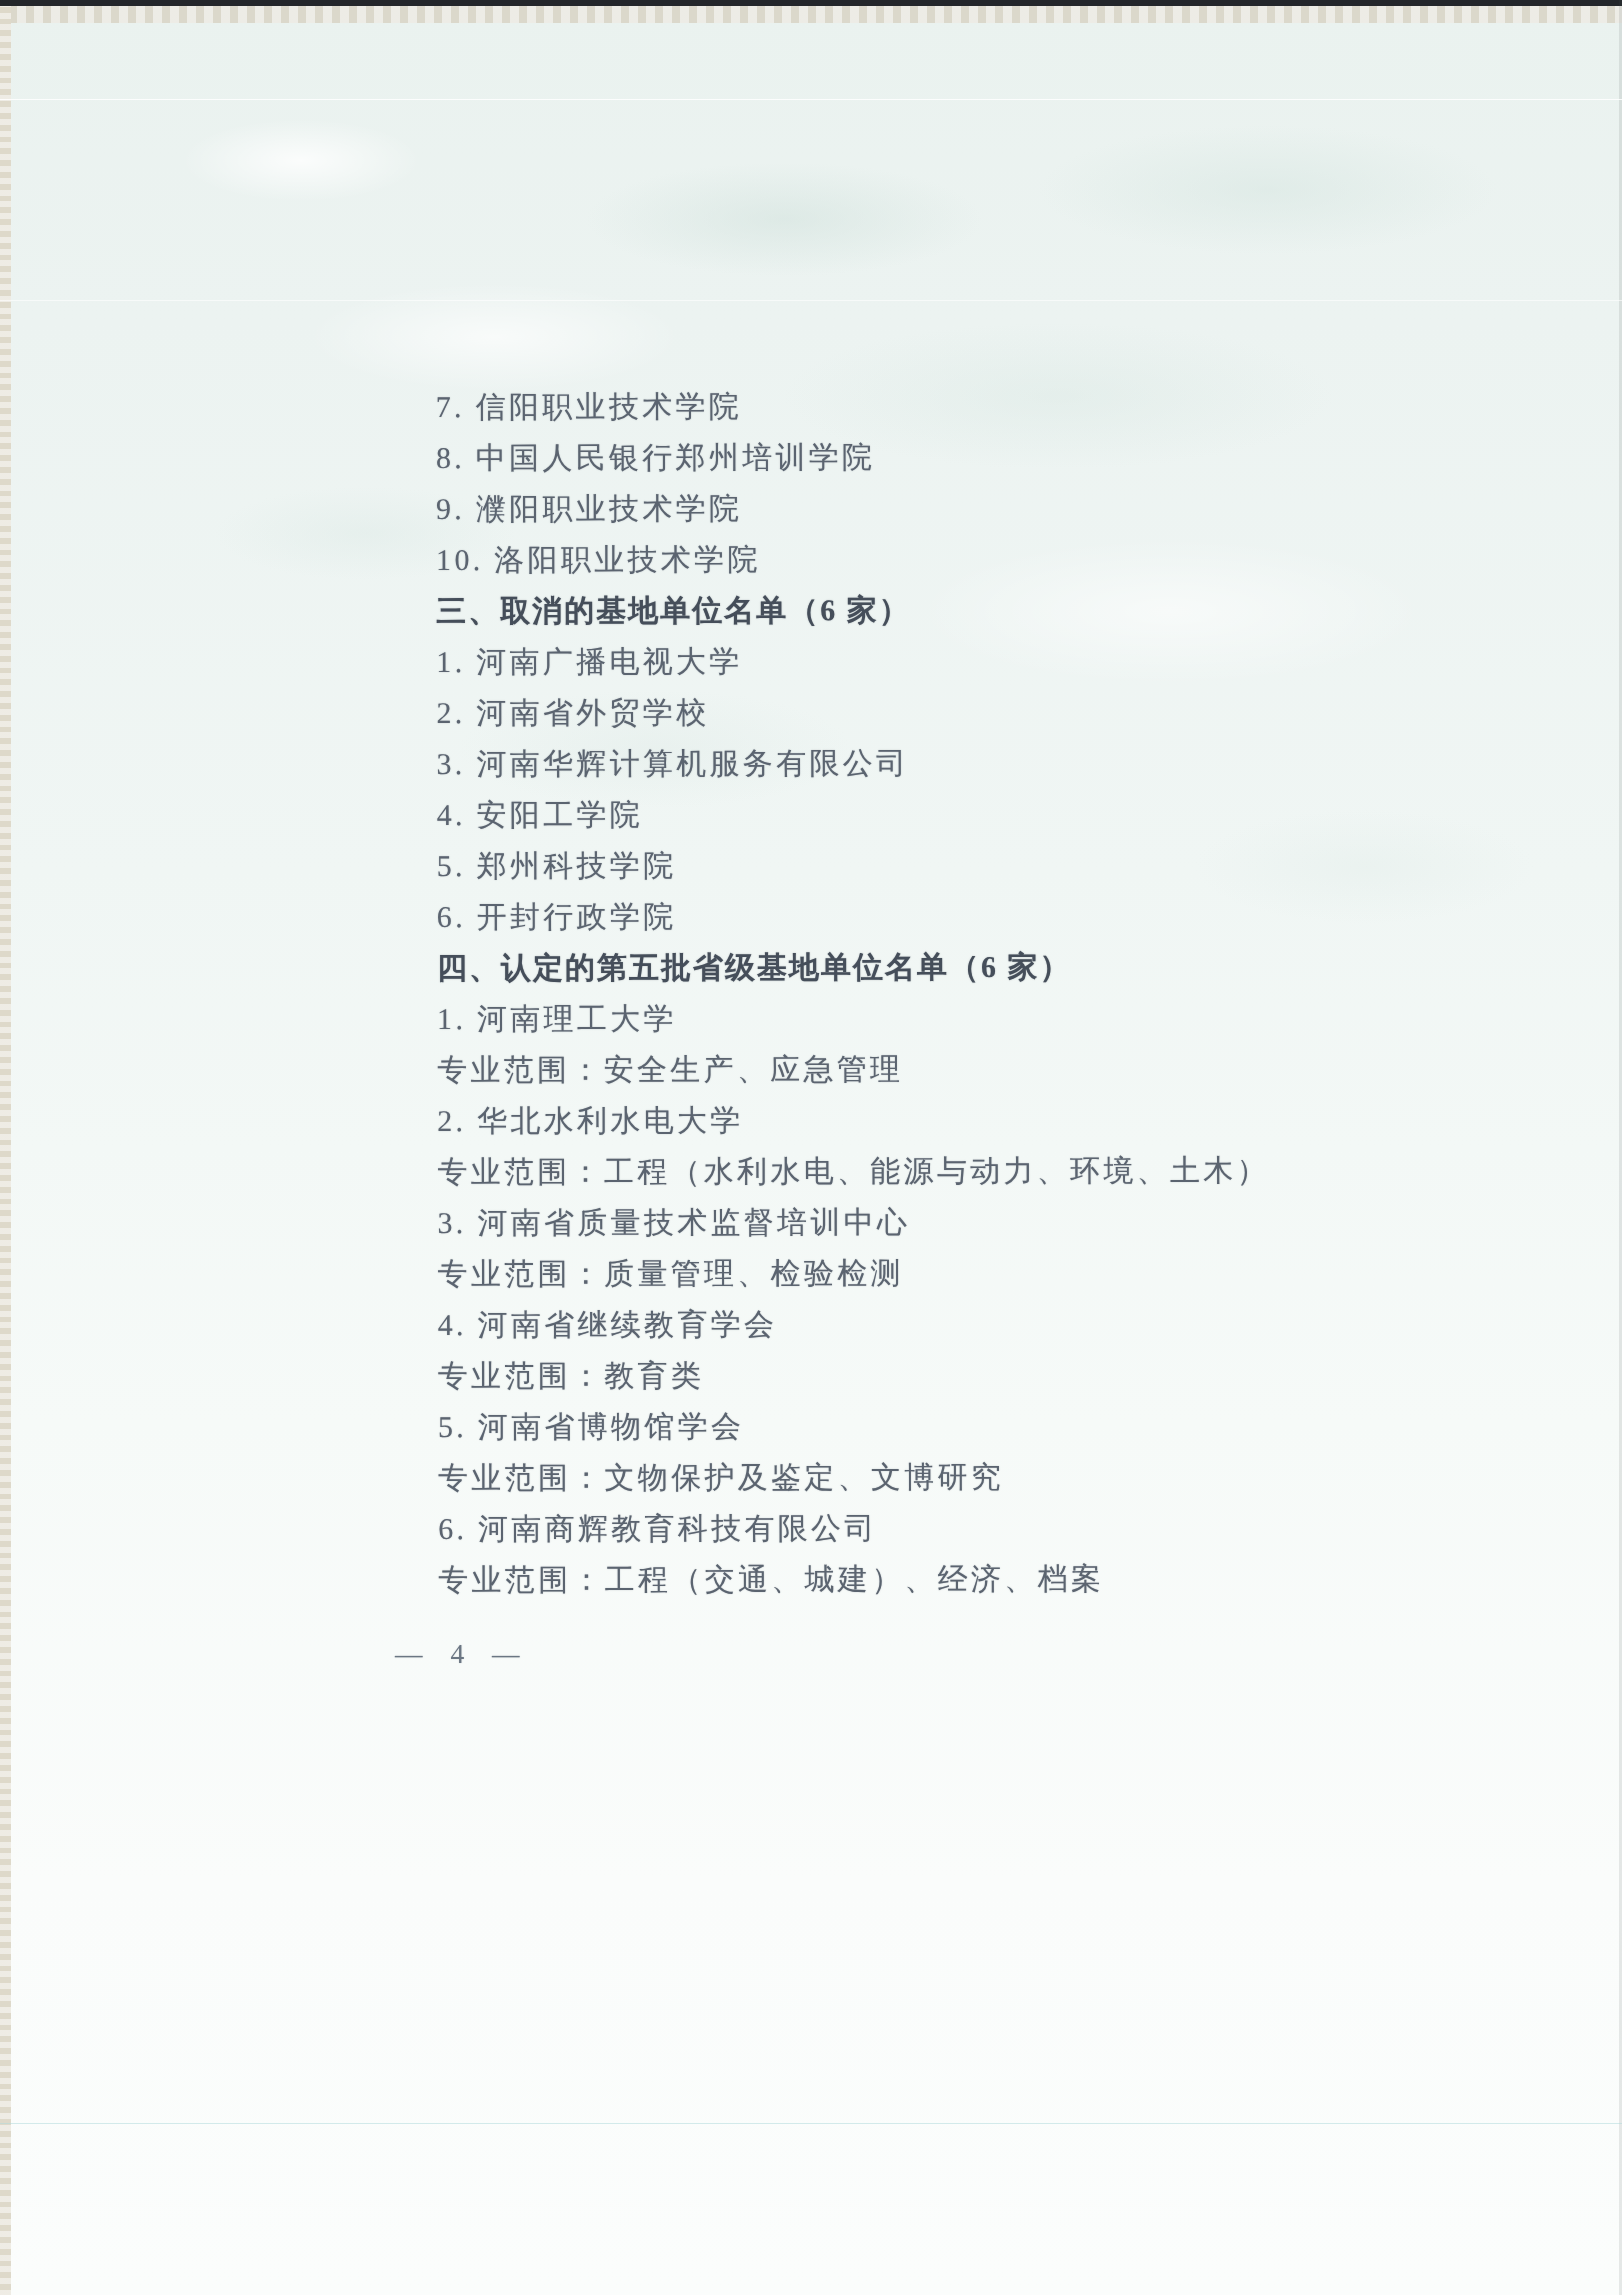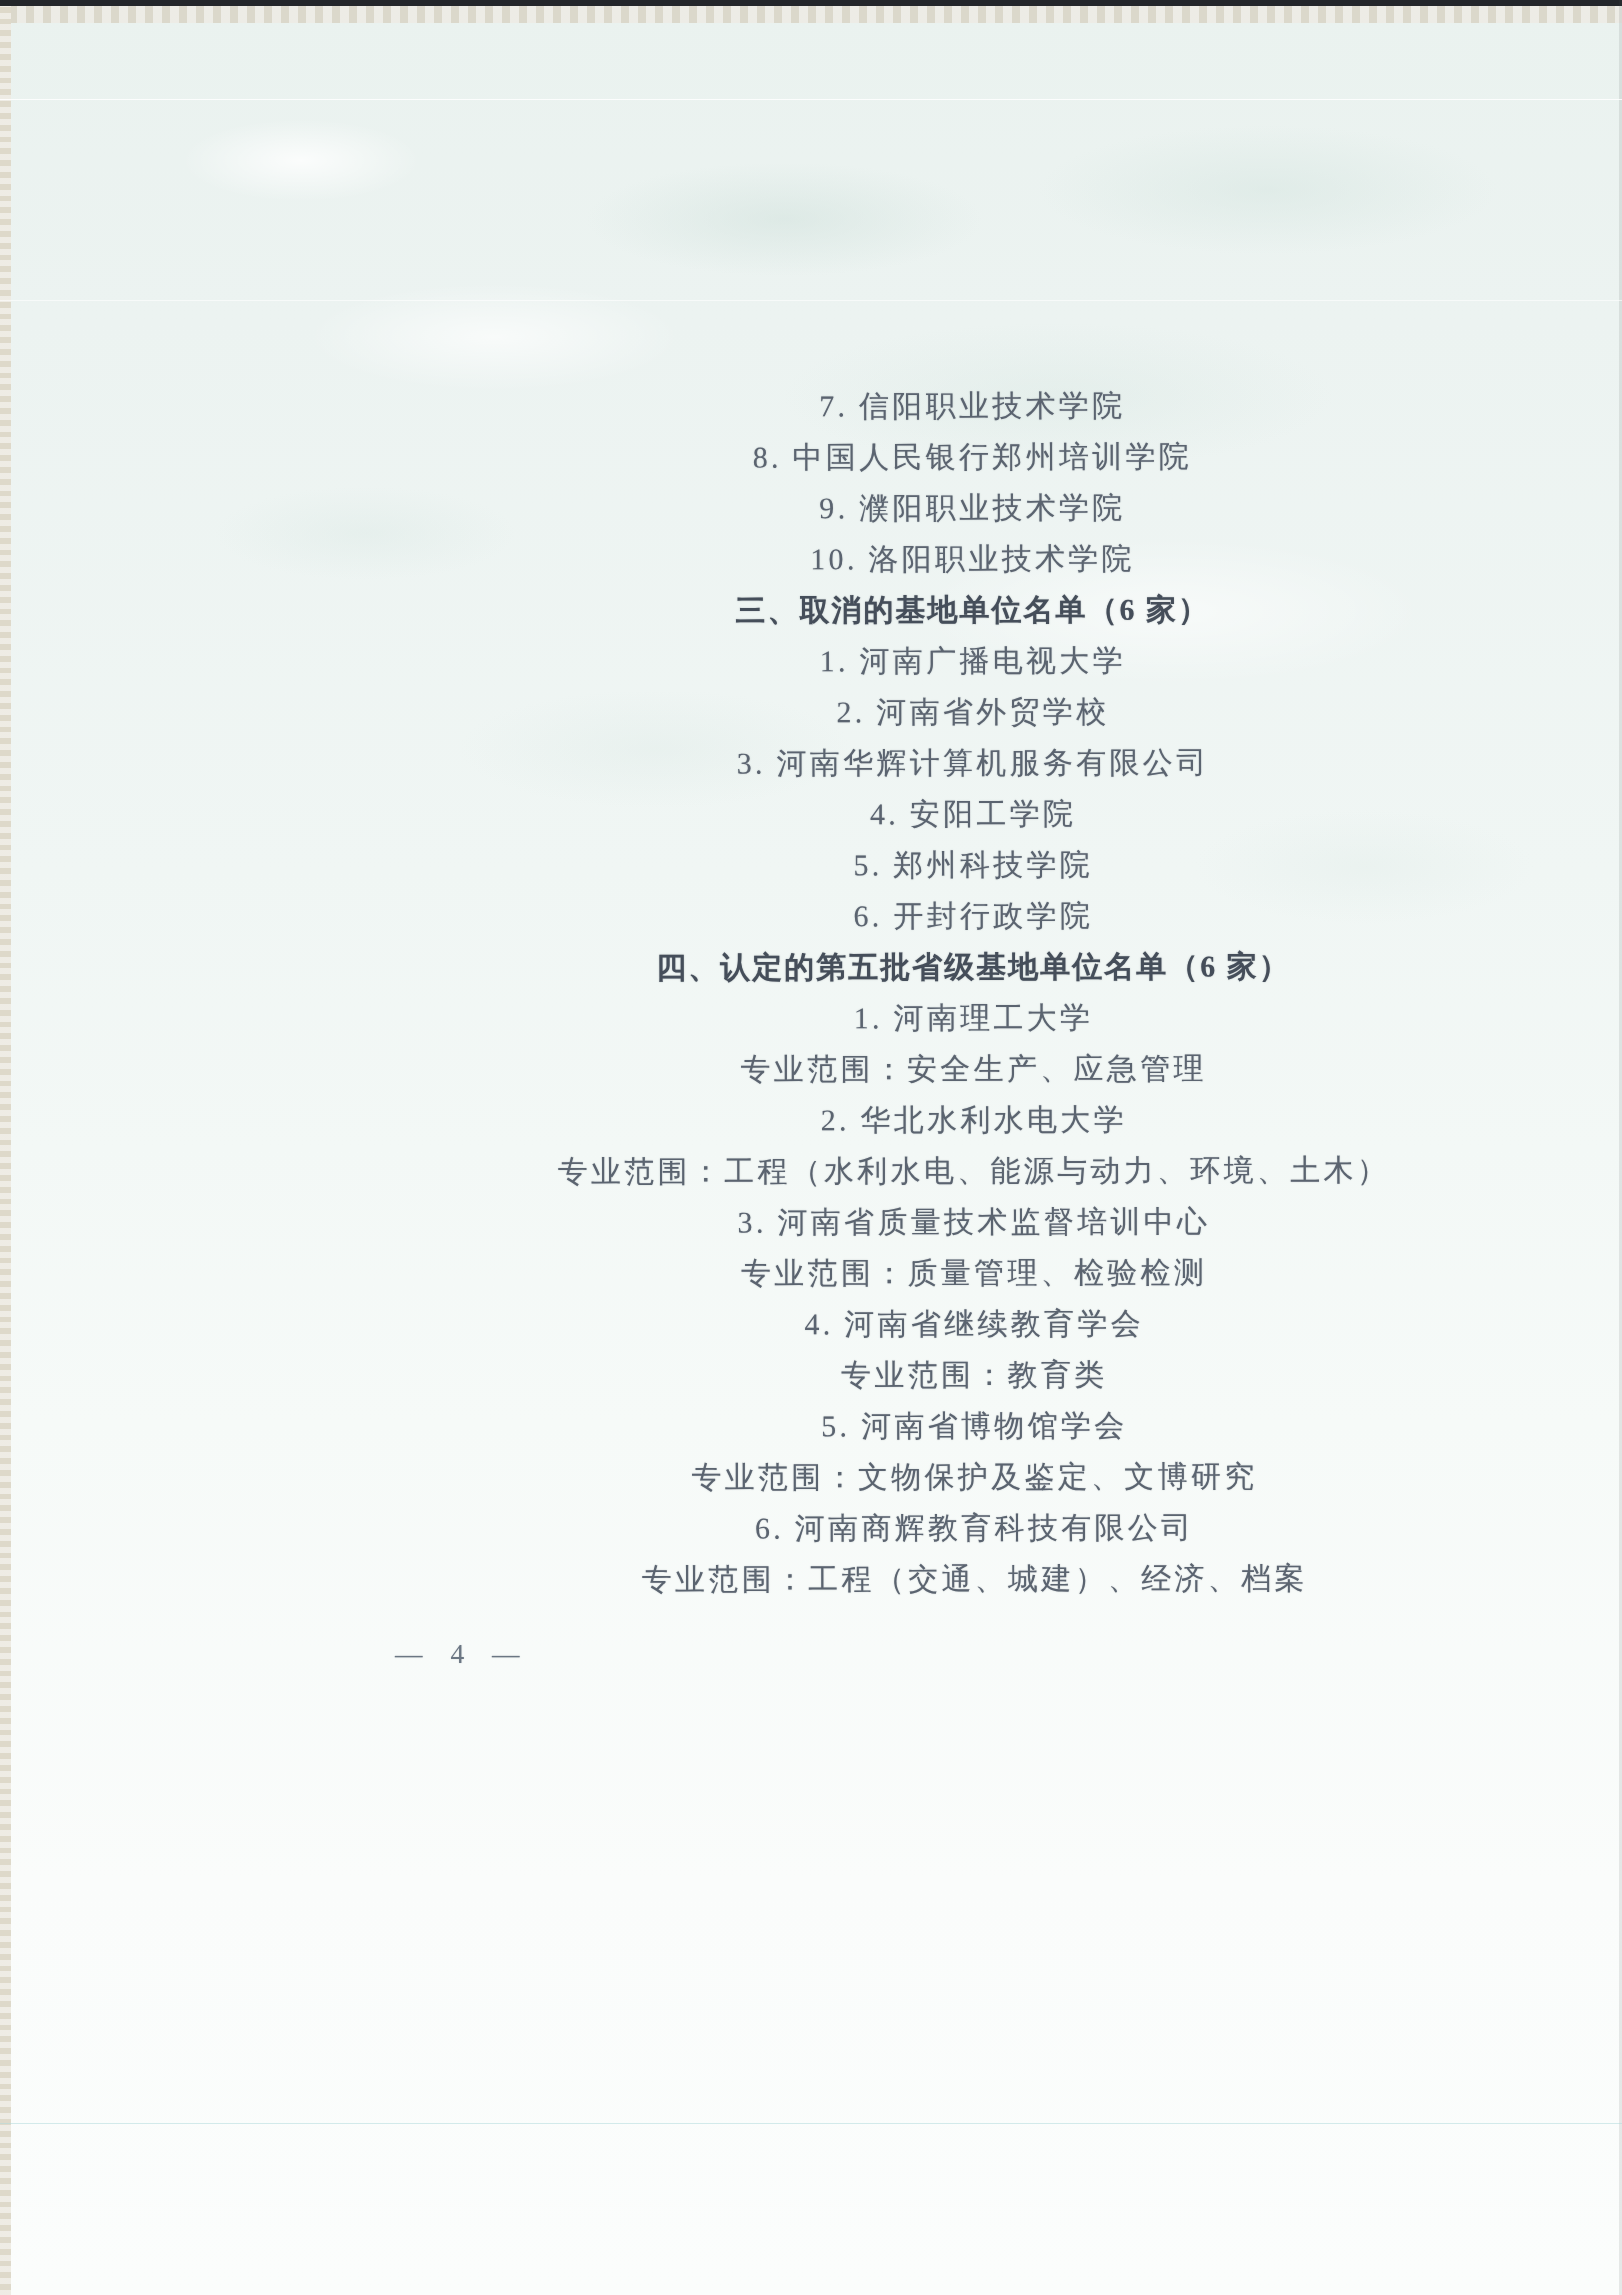--- a/index.html
+++ b/index.html
@@ -8,21 +8,20 @@
     background: #e8e6dd;
     overflow: hidden;
     font-family: "Liberation Serif", "DejaVu Serif", serif;
   }
   .scan {
     position: absolute; inset: 0;
     background: linear-gradient(180deg,
       #eaf2ef 0%, #ecf3f1 14%,
       #f0f6f4 38%, #f6faf8 62%,
       #fafcfb 82%, #fbfdfc 100%);
-    text-align: center;
   }
   
   .edge-top {
     position: absolute; left: 0; top: 0; width: 1622px; height: 5.9px;
     background: #23262a;
   }
   
   .edge-top-band {
     position: absolute; left: 0; top: 5.9px; width: 1622px; height: 17px;
     background:

